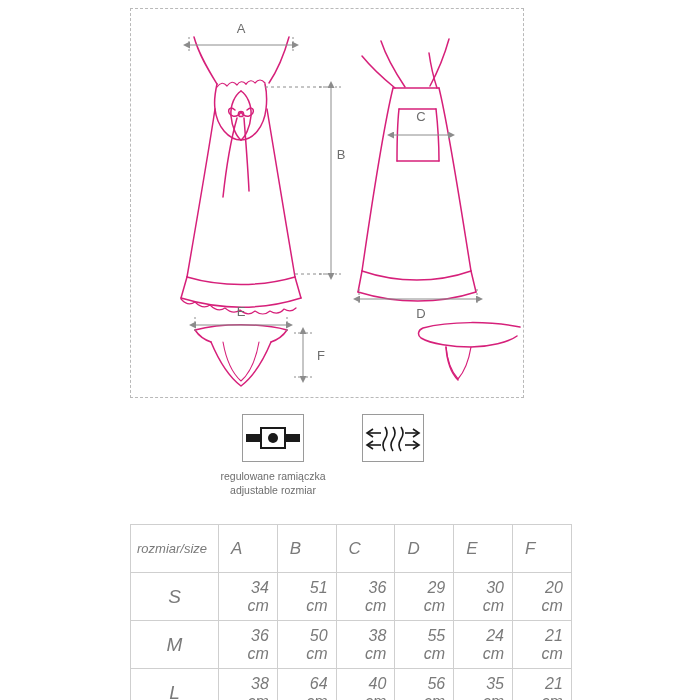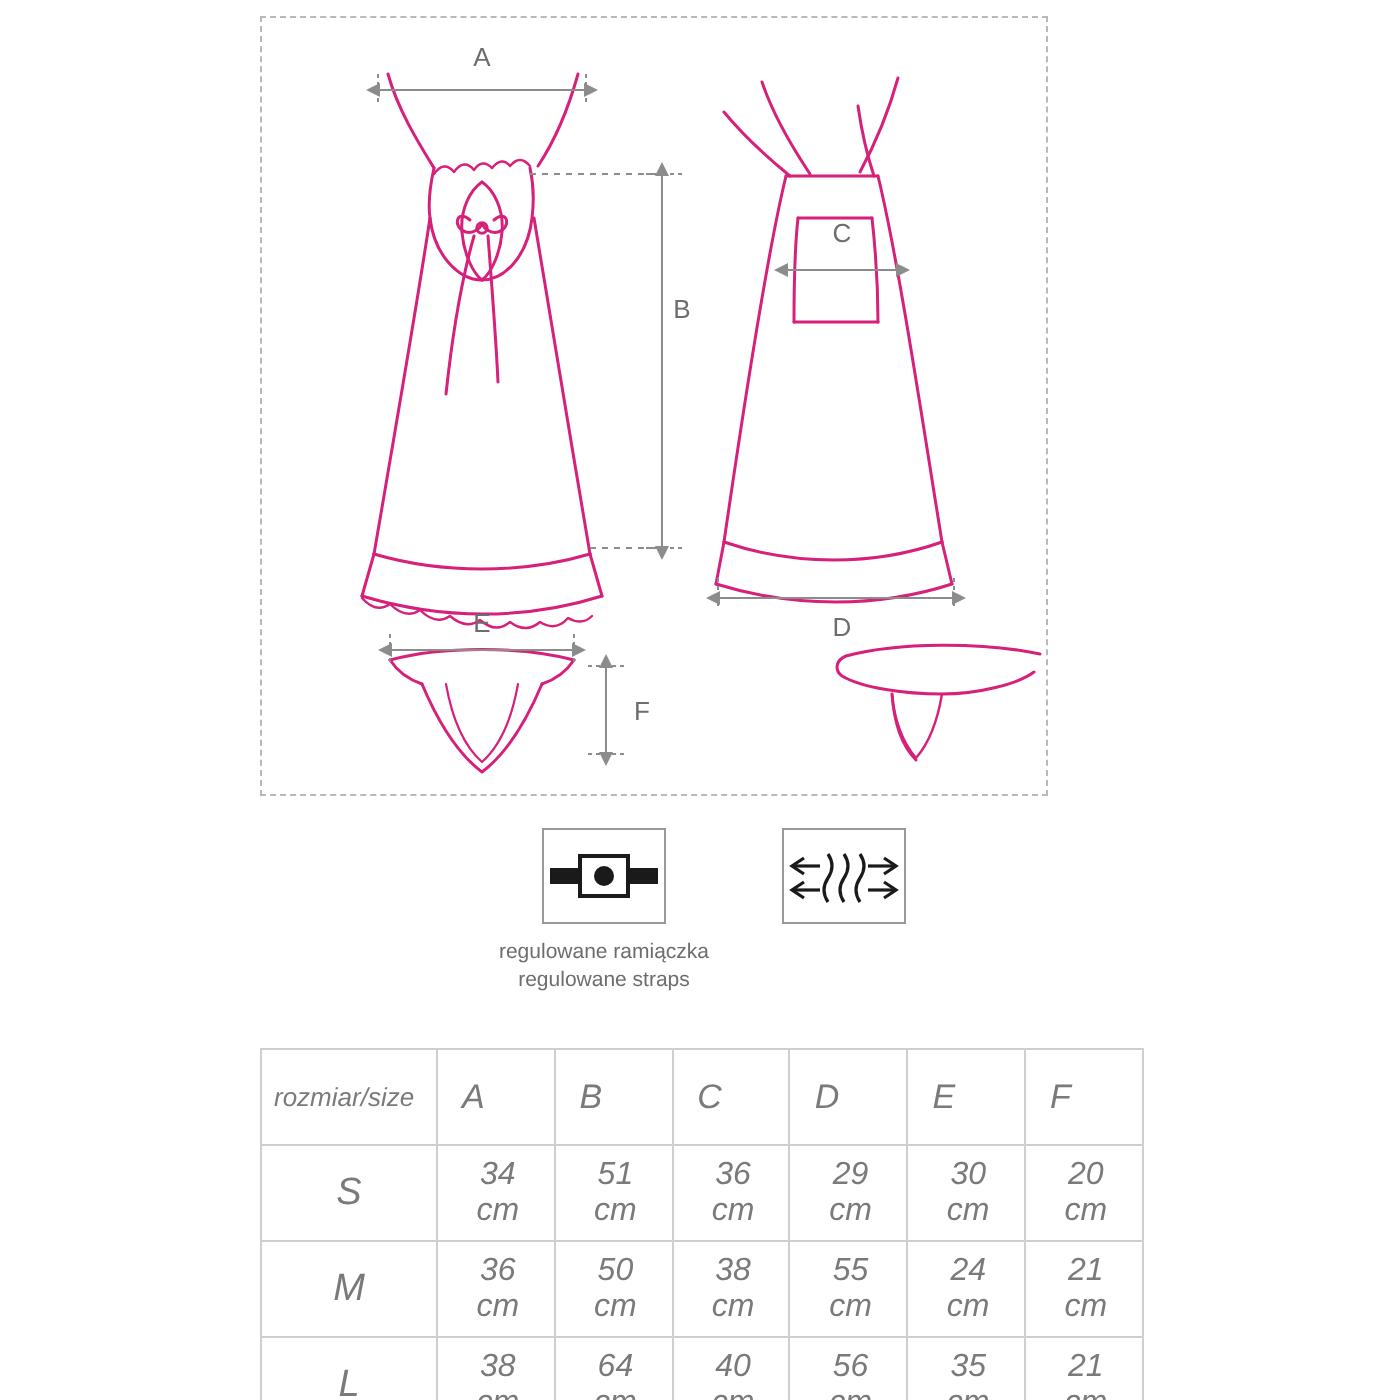--- a/index.html
+++ b/index.html
@@ -33,21 +33,21 @@
   }
   .diagram-svg {
     position: absolute;
     left: 0;
     top: 0;
   }
 
   
   .features {
     position: absolute;
-    left: 247px;
+    left: 218px;
     top: 414px;
     width: 250px;
     height: 92px;
   }
   .feature {
     position: absolute;
     top: 0;
     width: 110px;
     text-align: center;
   }
@@ -101,21 +101,21 @@
     text-align: left;
     padding-left: 12px;
     font-size: 17px;
   }
   .size-table td.size-name {
     text-align: center;
     font-size: 19px;
     color: #7a7a7a;
   }
   .size-table td.meas {
-    text-align: center;
+    text-align: right;
     padding-left: 10px;
     font-size: 16px;
   }
   col.c0 { width: 88px; }
   col.cm { width: 58.8px; }
 </style>
 </head>
 <body>
 
 <div id="page">
@@ -235,21 +235,21 @@
     <div class="feature f1">
       <div class="feature-icon">
         <svg width="60" height="46" viewBox="0 0 60 46">
           <rect x="3" y="19" width="54" height="8" fill="#1a1a1a"></rect>
           <rect x="18" y="13" width="24" height="20" fill="#ffffff" stroke="#1a1a1a" stroke-width="2"></rect>
           <circle cx="30" cy="23" r="5" fill="#1a1a1a"></circle>
         </svg>
       </div>
       <div class="feature-label">
         <div>regulowane ramiączka</div>
-        <div class="en">regulowane straps</div>
+        <div class="en">adjustable rozmiar</div>
       </div>
     </div>
 
     <div class="feature f2">
       <div class="feature-icon">
         <svg width="60" height="46" viewBox="0 0 60 46">
           <g stroke="#1a1a1a" stroke-width="1.6" fill="none">
             <path d="M10,14 L4,18 L10,22"></path>
             <path d="M4,18 L18,18"></path>
             <path d="M10,26 L4,30 L10,34"></path>

